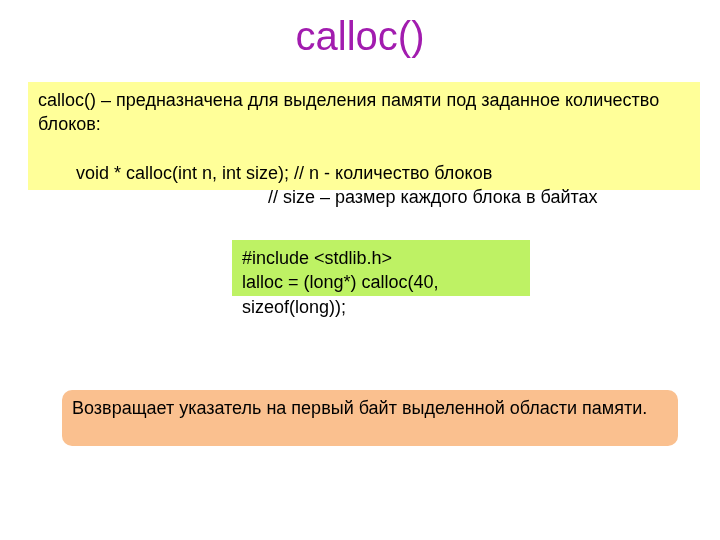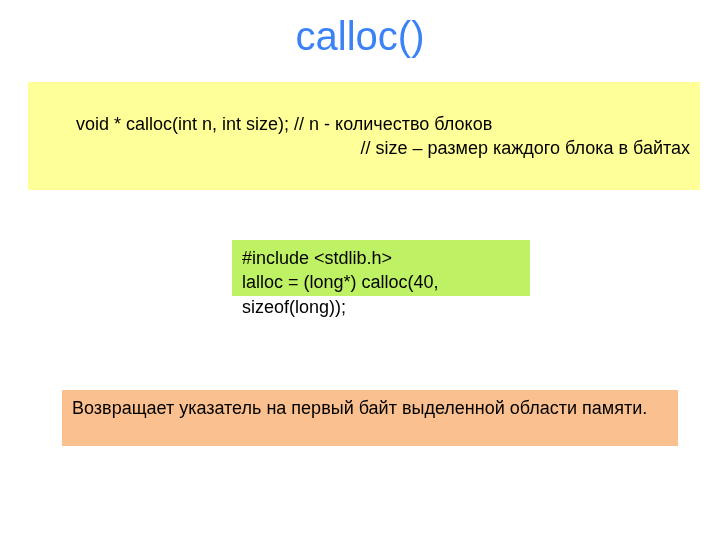--- a/index.html
+++ b/index.html
@@ -18,65 +18,67 @@
     height: 540px;
   }
   .title {
     position: absolute;
     top: 14px;
     left: 0;
     width: 720px;
     text-align: center;
     font-size: 40px;
     font-weight: 400;
-    color: #3b82f6;
+    color: #a21caf;
   }
   .box {
     position: absolute;
     box-sizing: border-box;
     font-size: 18px;
     line-height: 1.35;
     color: #000000;
     padding: 6px 10px 10px 10px;
   }
   .box-yellow {
     left: 28px;
     top: 82px;
     width: 672px;
     height: 108px;
     background: #ffff99;
   }
   .box-yellow .l1 { display: block; }
   .box-yellow .l2 { display: block; padding-left: 38px; margin-top: 24px; }
-  .box-yellow .l3 { display: block; padding-left: 230px; text-align: right; }
+  .box-yellow .l3 { display: block; padding-left: 230px; }
   .box-blue {
     left: 232px;
     top: 240px;
     width: 298px;
     height: 56px;
     background: #bef264;
   }
   .box-blue .l { display: block; }
   .box-orange {
     left: 62px;
     top: 390px;
     width: 616px;
     height: 56px;
     background: #fac08f;
+    border-radius: 10px;
   }
   .box-orange .l { display: block; }
 </style>
 </head>
 <body>
 
 <div class="slide">
 
   <div class="title">calloc()</div>
 
   <div class="box box-yellow">
+    <span class="l1">calloc() – предназначена для выделения памяти под заданное количество блоков:</span>
     <span class="l2">void * calloc(int n, int size); // n - количество блоков</span>
     <span class="l3">// size – размер каждого блока в байтах</span>
   </div>
 
   <div class="box box-blue">
     <span class="l">#include &lt;stdlib.h&gt;</span>
     <span class="l">lalloc = (long*) calloc(40, sizeof(long));</span>
   </div>
 
   <div class="box box-orange">

